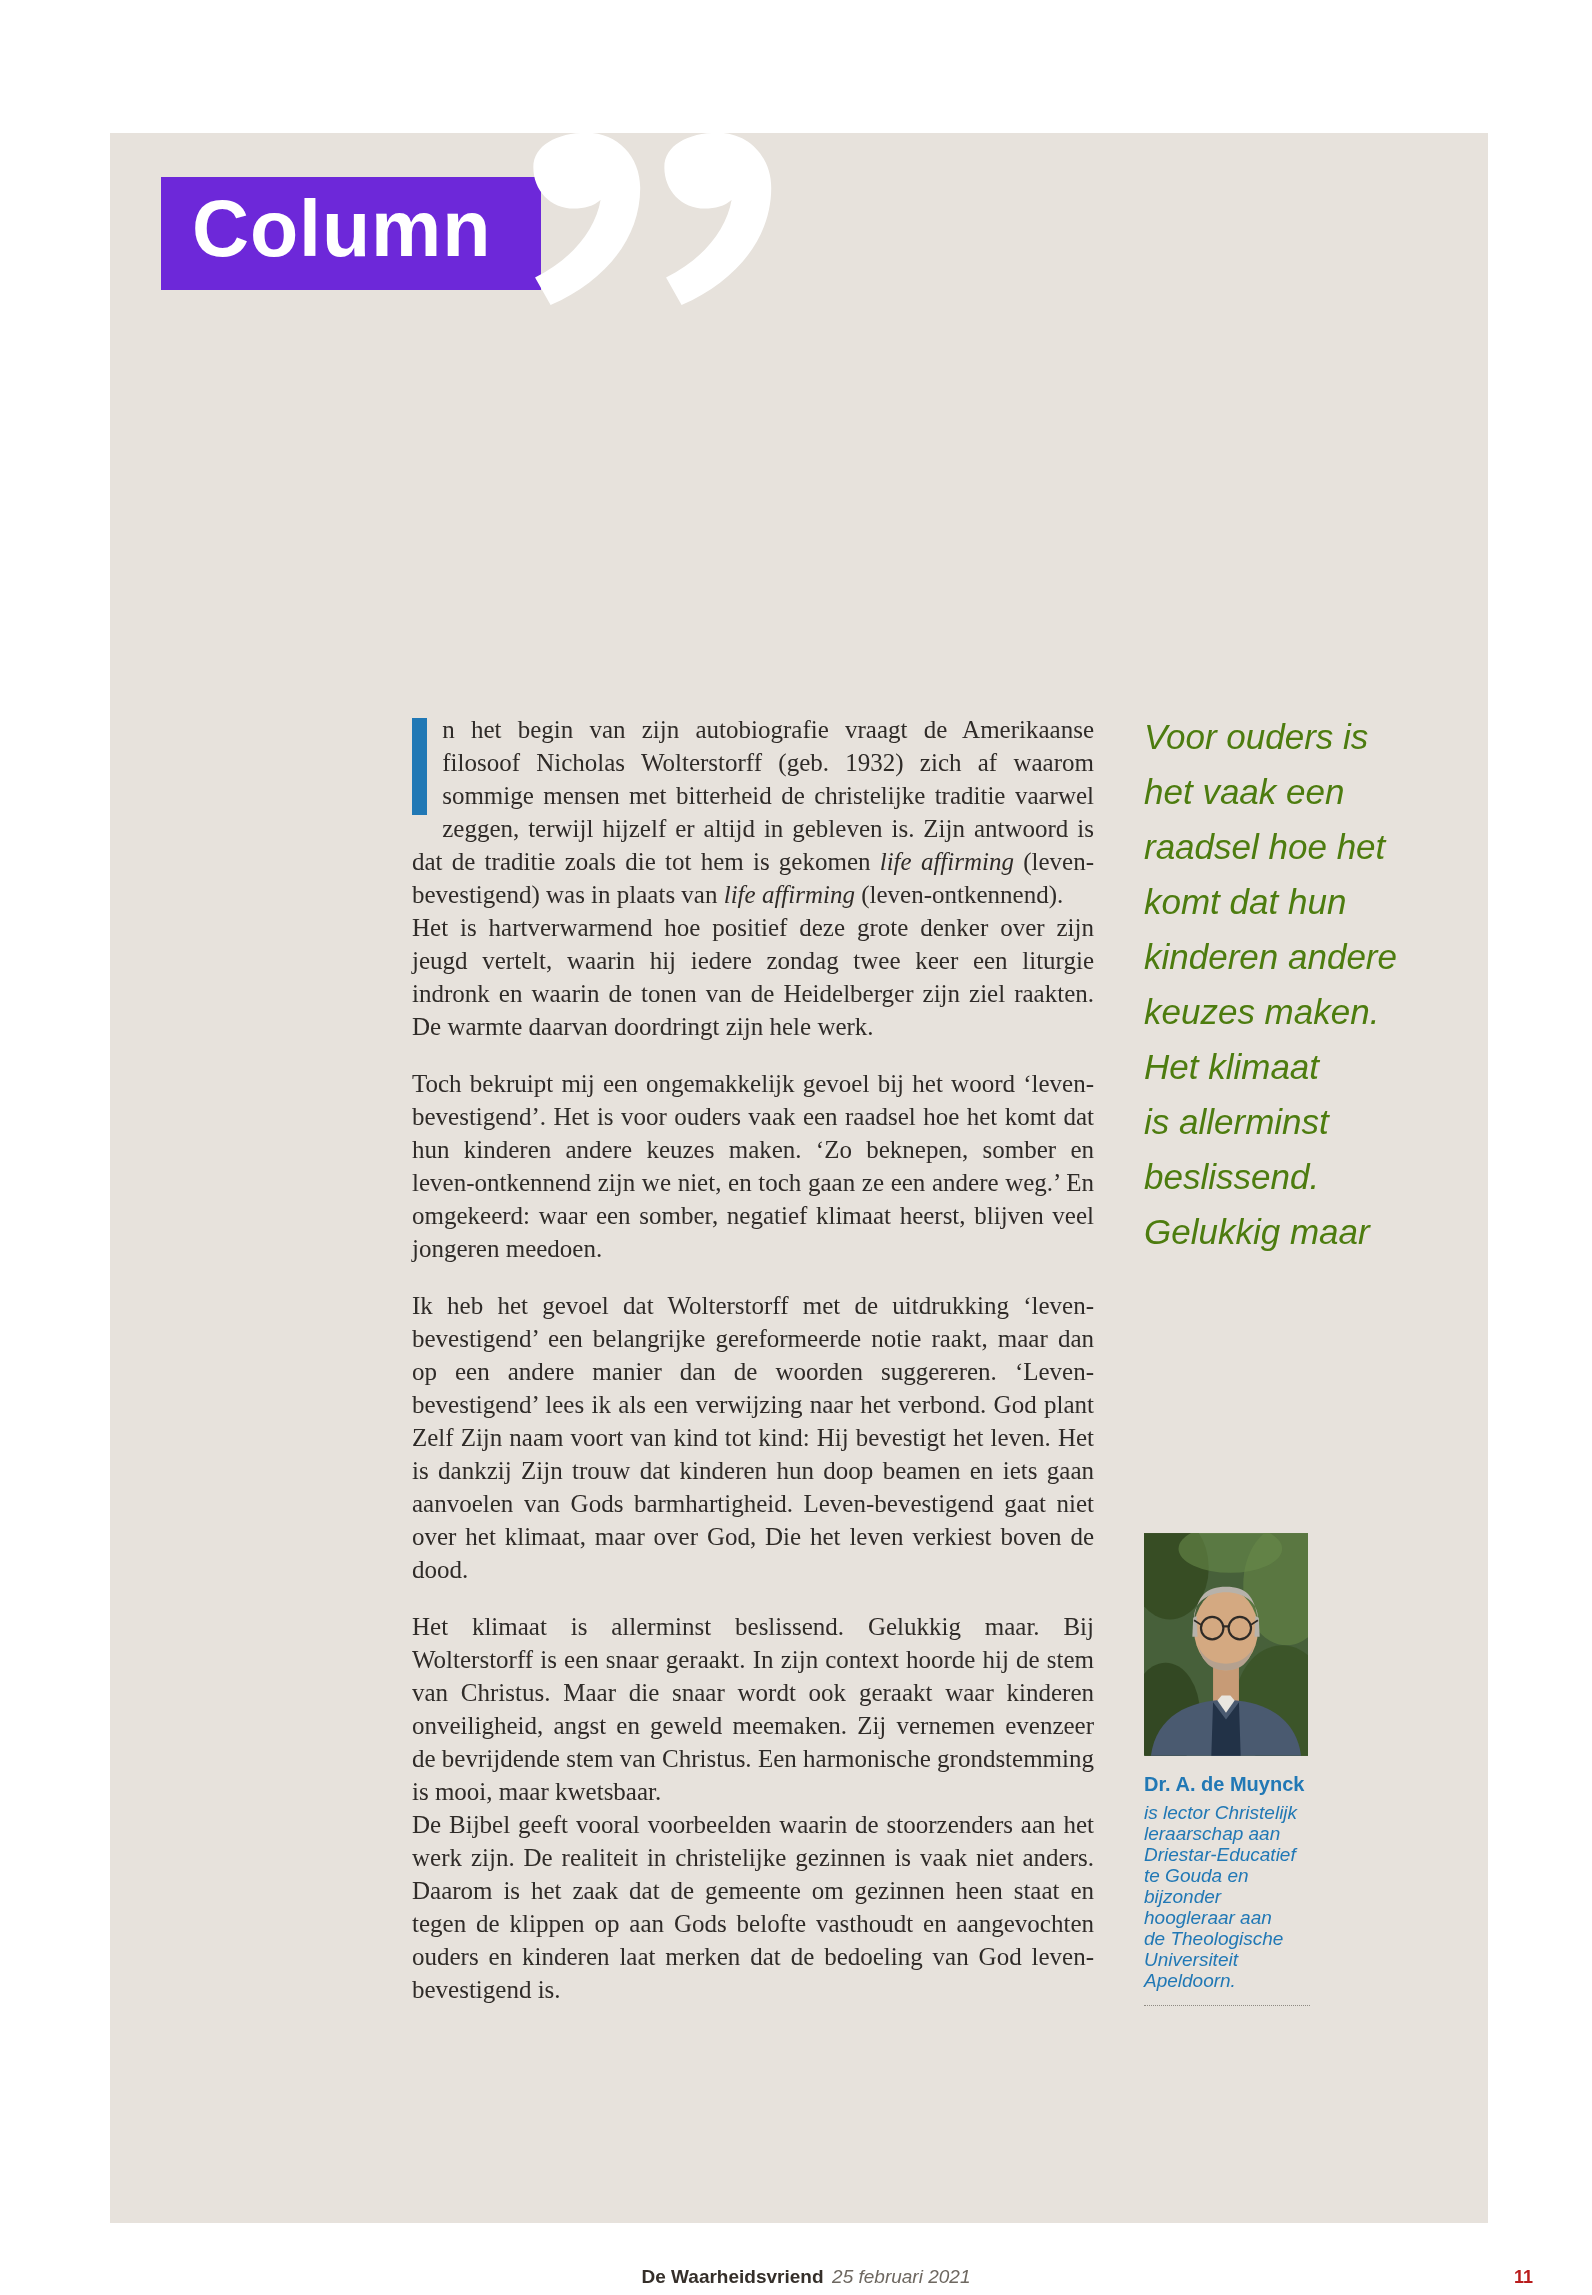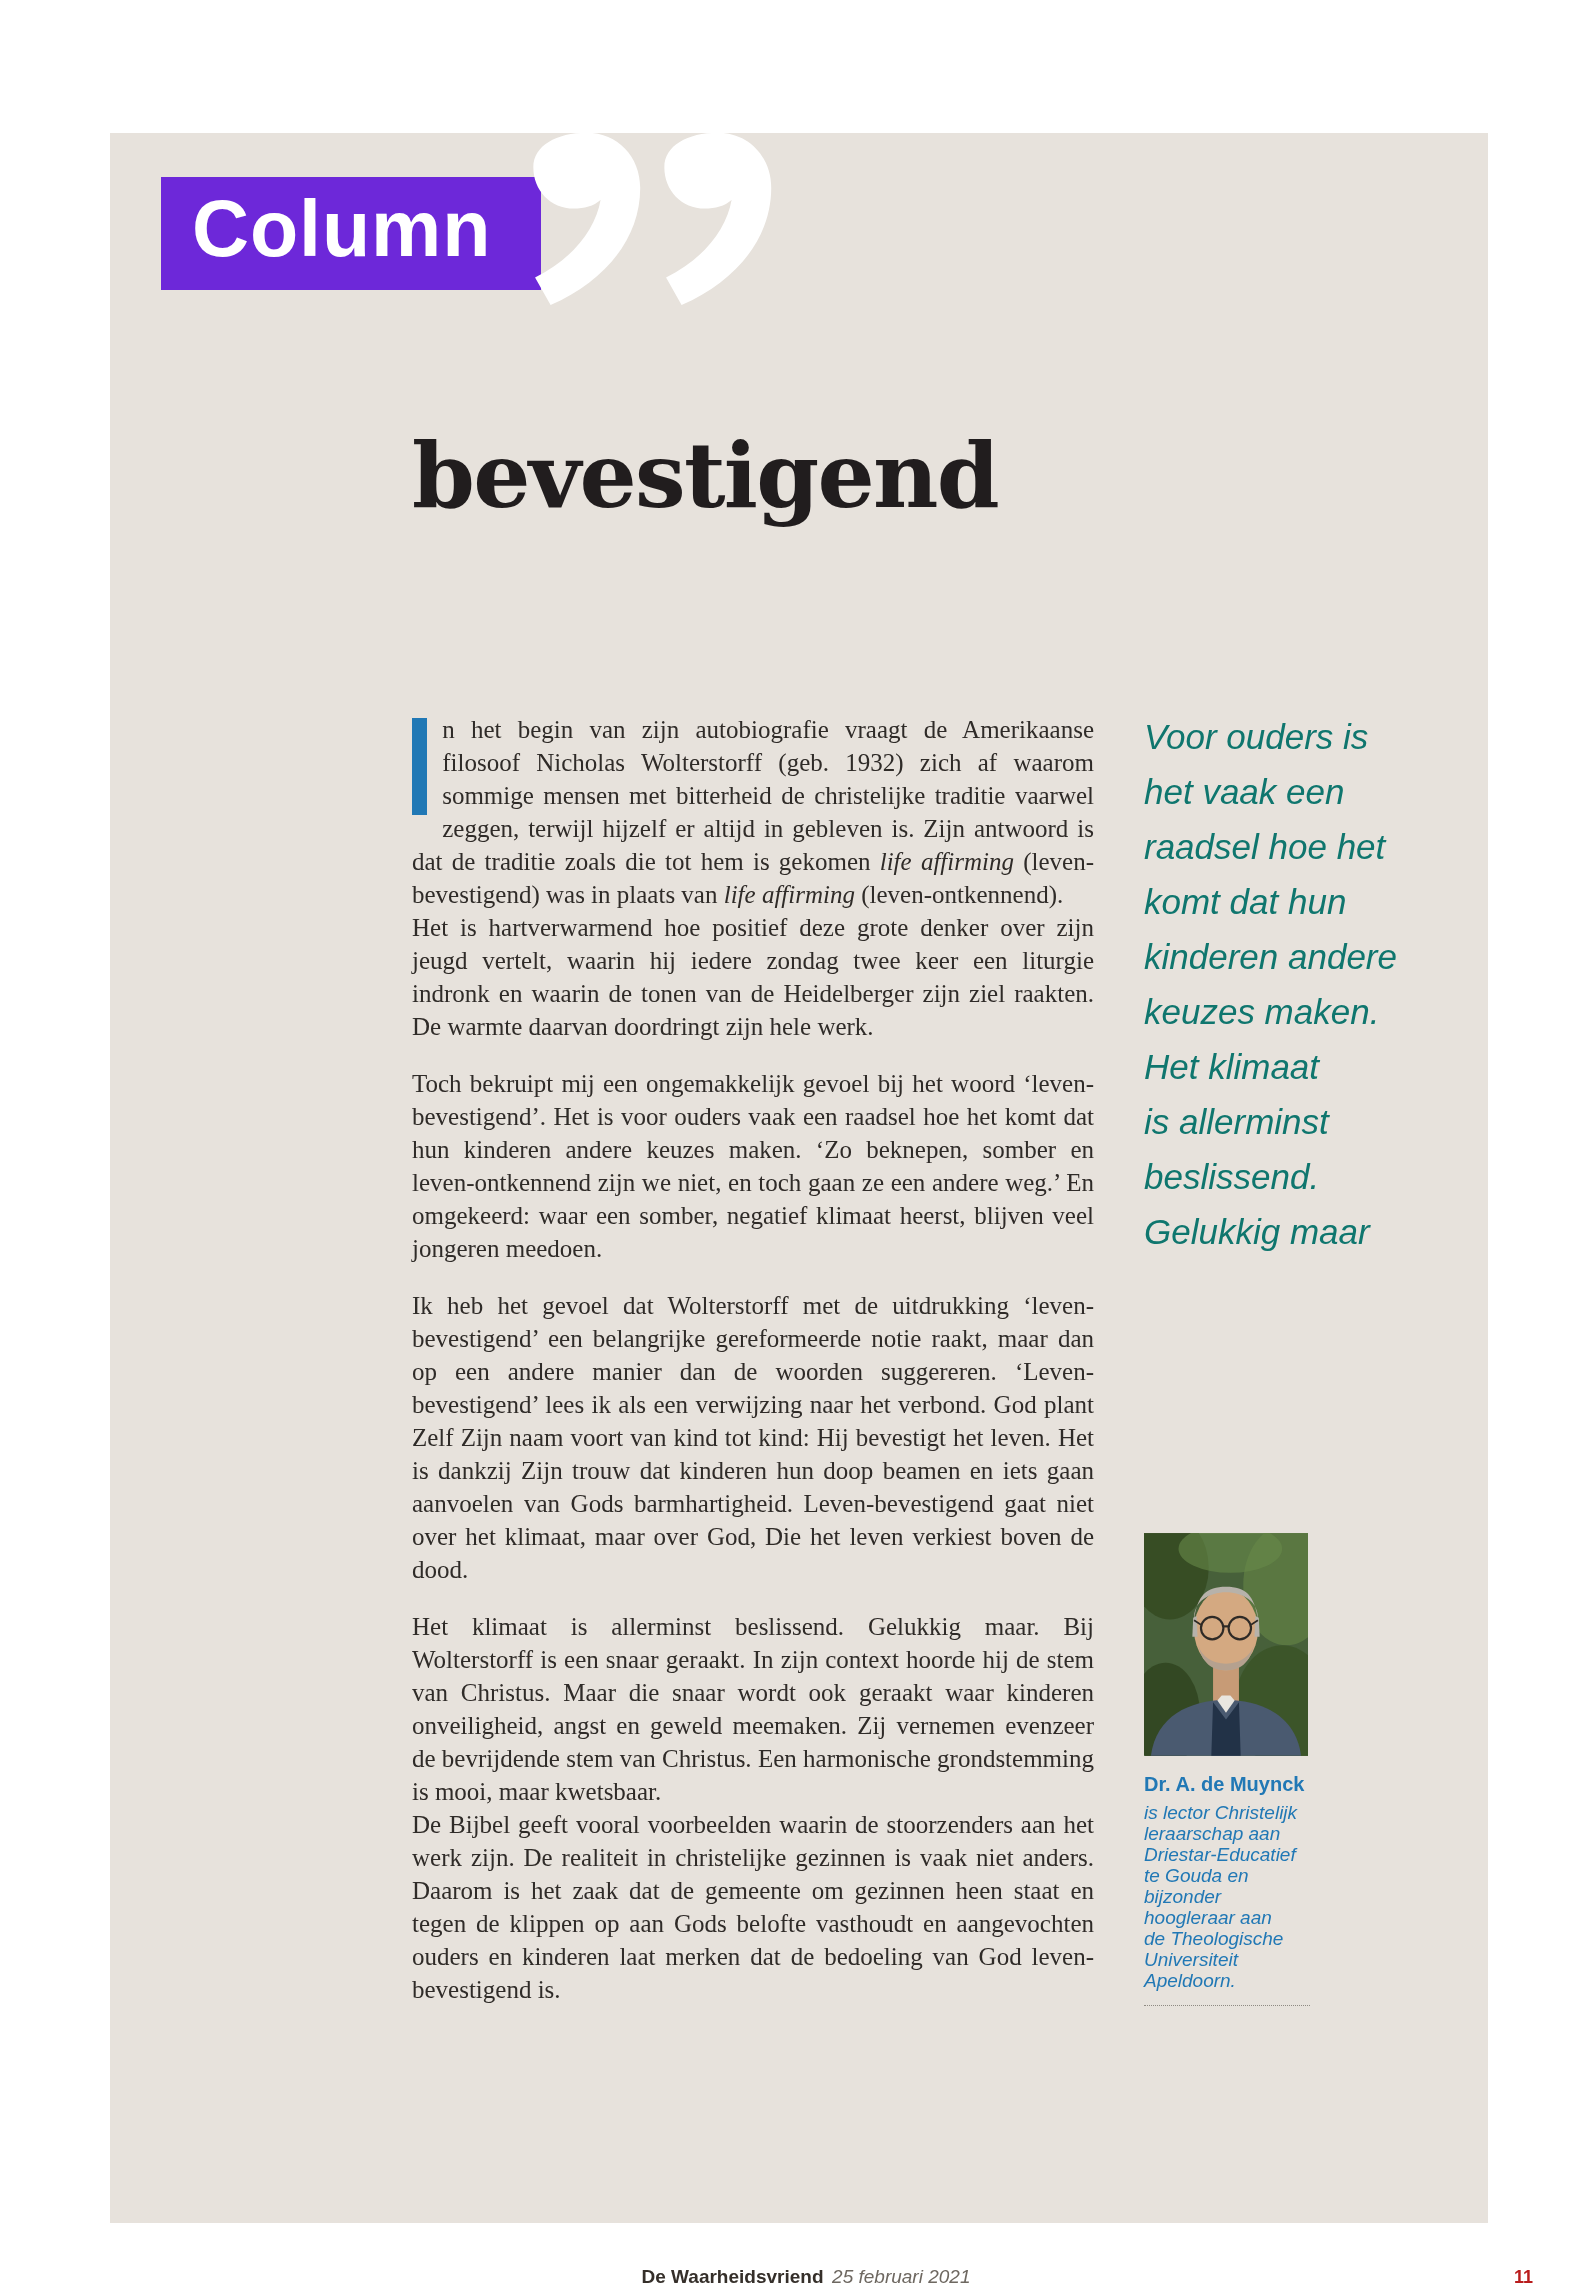--- a/index.html
+++ b/index.html
@@ -47,21 +47,21 @@
     float: left;
     width: 14.7px; height: 97px;
     margin: 5.2px 15.5px 1.7px 0;
     background: #2178b5;
     color: transparent; overflow: hidden; font-size: 8.6px;
   }
   .pullquote {
     position: absolute; left: 1144px; top: 709px; width: 311px;
     font-family: "Liberation Sans", sans-serif;
     font-style: italic; font-size: 35px; line-height: 55px;
-    color: #0f766e;
+    color: #4d7c0f;
     white-space: pre-line;
   }
   .photo {
     position: absolute; left: 1144px; top: 1533px;
     width: 164px; height: 223px;
     overflow: hidden;
   }
   .caption {
     position: absolute; left: 1144px; top: 1762px; width: 177px;
     color: #2178b5;
@@ -92,21 +92,20 @@
   <div class="column-label">Column</div>
 
   <div class="big-quote">
     <svg viewBox="0 0 280 210" width="242" height="181" aria-hidden="true">
       <path fill="#ffffff" d="M62,2 C98,2 124,30 124,66 C124,124 84,174 20,202 L2,170 C46,148 72,114 78,80 C70,87 59,90 47,90 C20,90 0,69 0,42 C0,17 27,2 62,2 Z"></path>
       <path fill="#ffffff" transform="translate(152,0)" d="M62,2 C98,2 124,30 124,66 C124,124 84,174 20,202 L2,170 C46,148 72,114 78,80 C70,87 59,90 47,90 C20,90 0,69 0,42 C0,17 27,2 62,2 Z"></path>
     </svg>
   </div>
 
   <h1 class="title">
-    <span class="title-line">bevestigend</span>
   </h1>
 
   <div class="body-col">
       <p><span class="dropcap">I</span>n het begin van zijn autobiografie vraagt de Amerikaanse filosoof Nicholas Wolterstorff (geb. 1932) zich af waarom sommige mensen met bitterheid de christelijke traditie vaarwel zeggen, terwijl hijzelf er altijd in gebleven is. Zijn antwoord is dat de traditie zoals die tot hem is gekomen <em>life affirming</em> (leven-bevestigend) was in plaats van <em>life affirming</em> (leven-ontkennend).<br>Het is hartverwarmend hoe positief deze grote denker over zijn jeugd vertelt, waarin hij iedere zondag twee keer een liturgie indronk en waarin de tonen van de Heidelberger zijn ziel raakten. De warmte daarvan doordringt zijn hele werk.</p>
       <p>Toch bekruipt mij een ongemakkelijk gevoel bij het woord ‘leven-bevestigend’. Het is voor ouders vaak een raadsel hoe het komt dat hun kinderen andere keuzes maken. ‘Zo beknepen, somber en leven-ontkennend zijn we niet, en toch gaan ze een andere weg.’ En omgekeerd: waar een somber, negatief klimaat heerst, blijven veel jongeren meedoen.</p>
       <p>Ik heb het gevoel dat Wolterstorff met de uitdrukking ‘leven-bevestigend’ een belangrijke gereformeerde notie raakt, maar dan op een andere manier dan de woorden suggereren. ‘Leven-bevestigend’ lees ik als een verwijzing naar het verbond. God plant Zelf Zijn naam voort van kind tot kind: Hij bevestigt het leven. Het is dankzij Zijn trouw dat kinderen hun doop beamen en iets gaan aanvoelen van Gods barmhartigheid. Leven-bevestigend gaat niet over het klimaat, maar over God, Die het leven verkiest boven de dood.</p>
       <p>Het klimaat is allerminst beslissend. Gelukkig maar. Bij Wolterstorff is een snaar geraakt. In zijn context hoorde hij de stem van Christus. Maar die snaar wordt ook geraakt waar kinderen onveiligheid, angst en geweld meemaken. Zij vernemen evenzeer de bevrijdende stem van Christus. Een harmonische grondstemming is mooi, maar kwetsbaar.<br>De Bijbel geeft vooral voorbeelden waarin de stoorzenders aan het werk zijn. De realiteit in christelijke gezinnen is vaak niet anders. Daarom is het zaak dat de gemeente om gezinnen heen staat en tegen de klippen op aan Gods belofte vasthoudt en aangevochten ouders en kinderen laat merken dat de bedoeling van God leven-bevestigend is.</p>
     </div>
 
   <div class="pullquote">Voor ouders is

